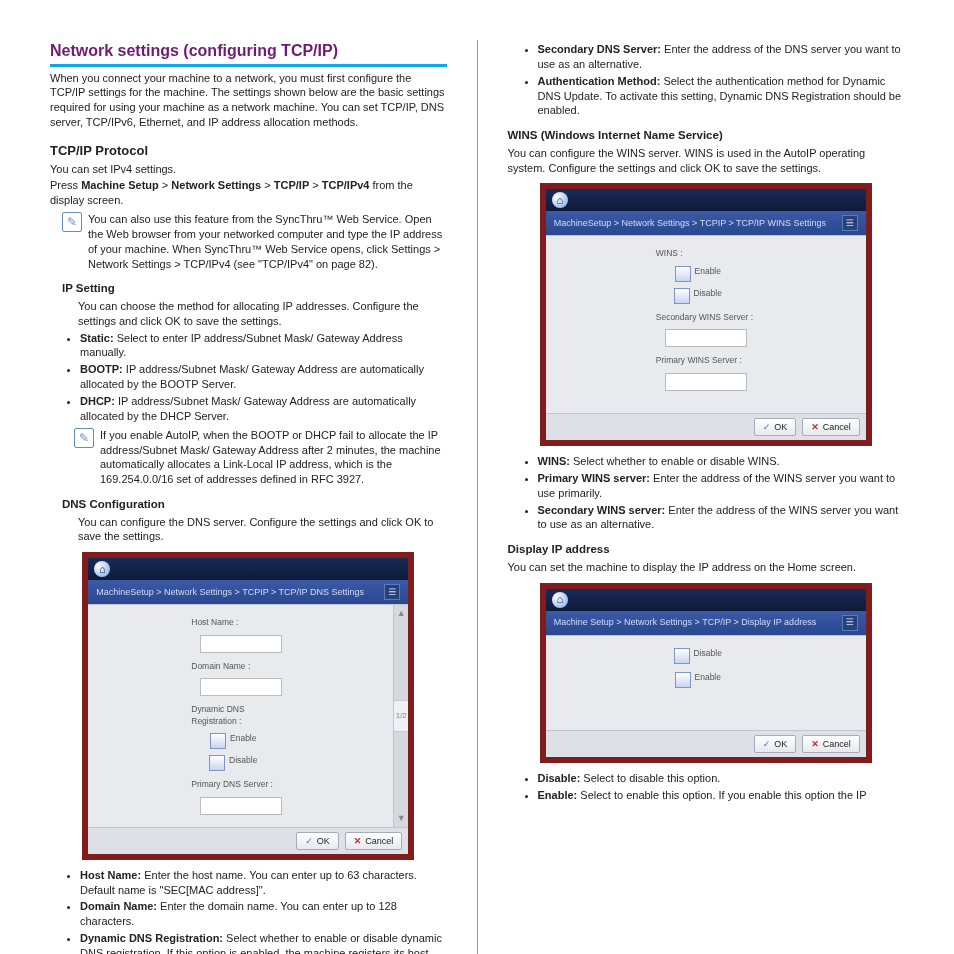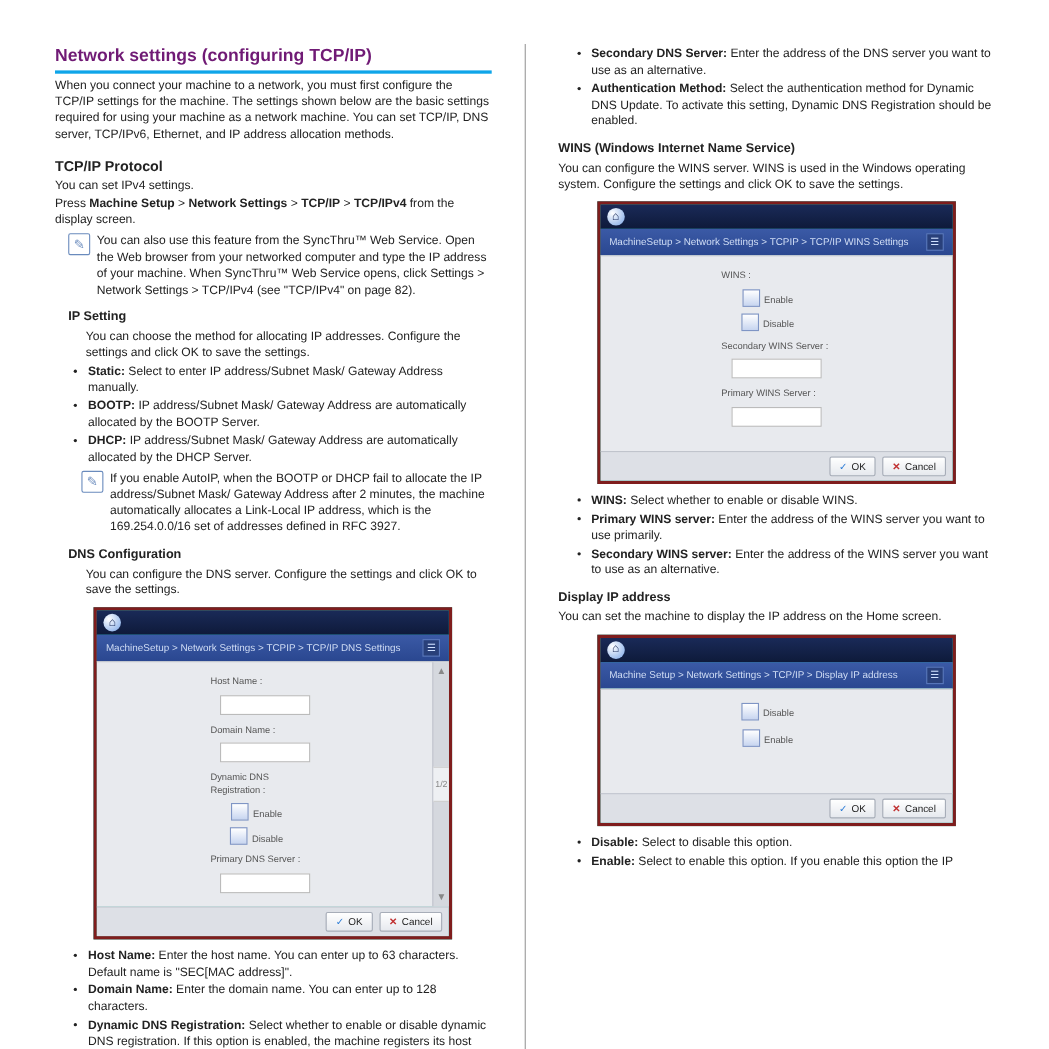--- a/index.html
+++ b/index.html
@@ -63,23 +63,23 @@
     justify-content: center;
     font-size: 12px;
     border-radius: 2px;
   }
   .note-body { flex: 1; }
   .b { font-weight: bold; }
 
   
   .panel {
     width: 320px;
-    border: 3px solid #7f1d1d;
+    border: 6px solid #7f1d1d;
     margin: 8px auto 8px auto;
-    background: #14b8a6;
+    background: #fca5a5;
     font-size: 9px;
   }
   .panel-top {
     background: linear-gradient(#1a2a58, #0e1a3a);
     height: 22px;
     display: flex;
     align-items: center;
     padding: 0 6px;
   }
   .home-circle {
@@ -129,21 +129,21 @@
   }
   .form-row .lbl { width: 100px; }
   .txtfield {
     width: 80px;
     height: 16px;
     background: #fff;
     border: 1px solid #bbb;
   }
   .radio-block {
     display: inline-flex;
-    align-items: flex-end;
+    align-items: flex-start;
     gap: 4px;
     margin-right: 16px;
   }
   .radio-box {
     width: 14px; height: 14px;
     background: linear-gradient(#fff, #c7d5f0);
     border: 1px solid #7f95c5;
   }
   .scroll {
     position: absolute;
@@ -281,21 +281,21 @@
 
   <div class="col-divider"></div>
 
   <div class="col">
     <ul style="margin-top:0;">
       <li><span class="b">Secondary DNS Server:</span><span>  Enter the address of the DNS server you want to use as an alternative.</span></li>
       <li><span class="b">Authentication Method:</span><span>  Select the authentication method for Dynamic DNS Update. To activate this setting, Dynamic DNS Registration should be enabled.</span></li>
     </ul>
 
     <h3 style="margin-left:0;">WINS (Windows Internet Name Service)</h3>
-    <p>You can configure the WINS server. WINS is used in the Windows operating system. Configure the settings and click OK to save the settings.</p>
+    <p>You can configure the WINS server. WINS is used in the AutoIP operating system. Configure the settings and click OK to save the settings.</p>
 
     <div class="panel">
       <div class="panel-top">
           <div class="home-circle"></div>
         </div>
       <div class="panel-breadcrumb">
         <span>MachineSetup &gt; Network Settings &gt; TCPIP &gt; TCP/IP WINS Settings</span>
         <span class="bc-icon">☰</span>
       </div>
       <div class="panel-body">

